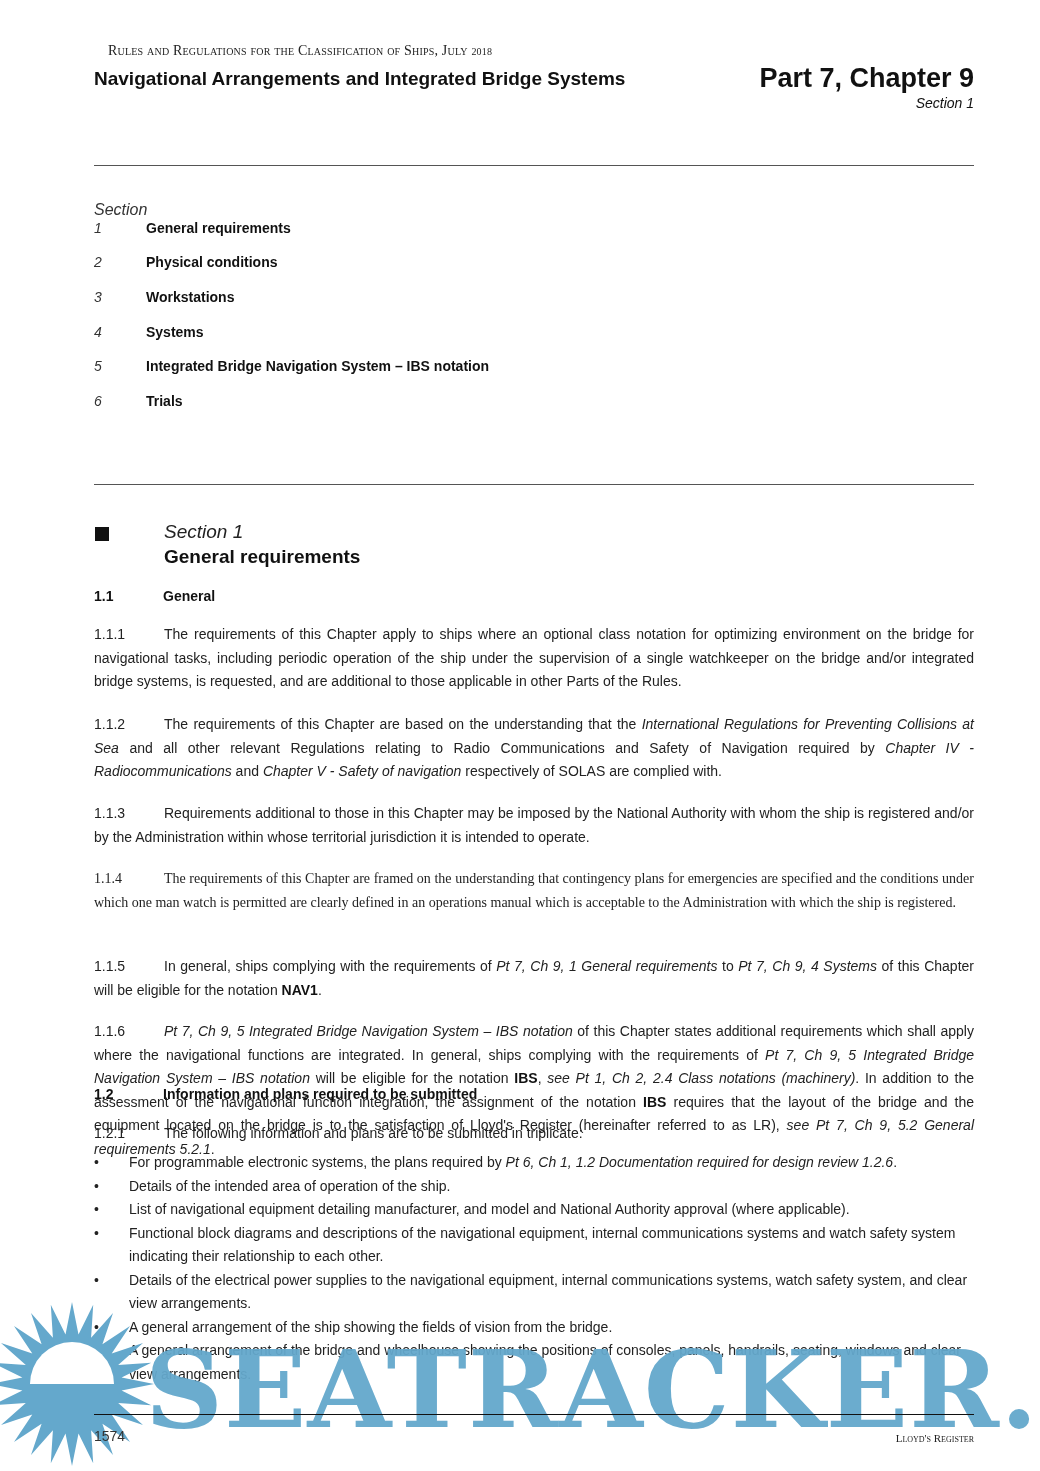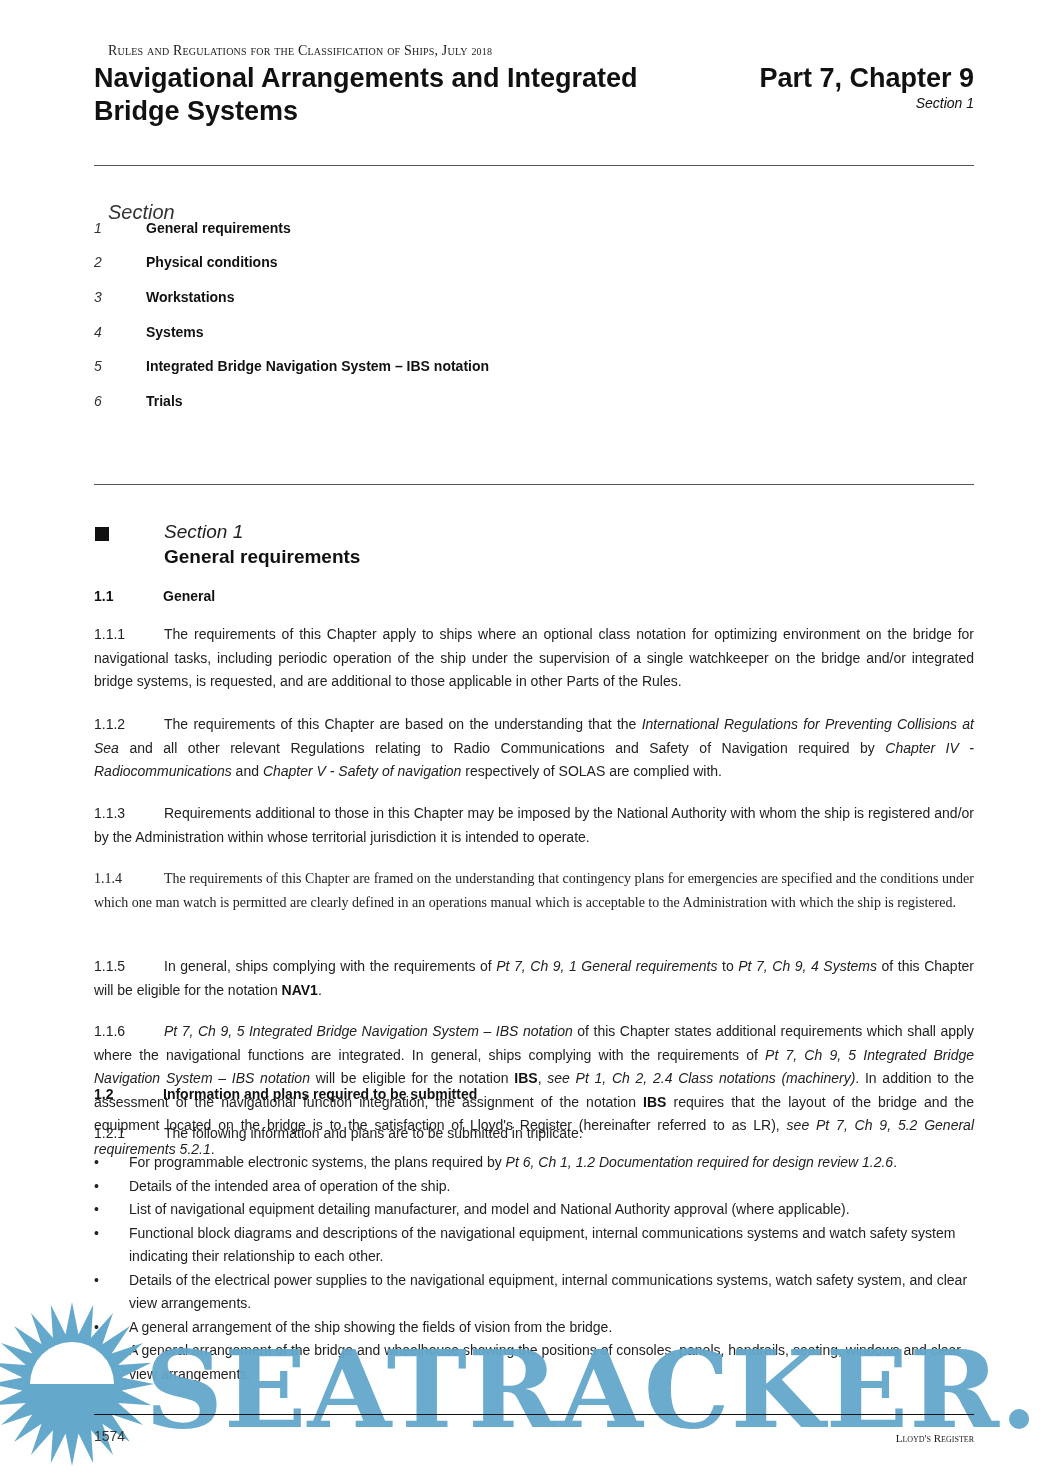--- a/index.html
+++ b/index.html
@@ -3,27 +3,27 @@
 <meta charset="utf-8">
 <style>
   html, body { margin: 0; padding: 0; background: #ffffff; }
   body { width: 1040px; height: 1471px; position: relative; overflow: hidden; color: #1a1a1a; }
   .page { position: absolute; left: 0; top: 0; width: 1040px; height: 1471px; }
   .serif { font-family: "Liberation Serif", "DejaVu Serif", serif; }
   .sans { font-family: "Liberation Sans", "DejaVu Sans", sans-serif; }
 
   .running-head { position: absolute; left: 108px; top: 43px; font-size: 14px; font-variant: small-caps; letter-spacing: 0.2px; color: #222; }
   .running-head .yr { font-size: 10px; }
-  .doc-title { position: absolute; left: 94px; top: 62px; width: 600px; font-size: 27px; font-weight: bold; line-height: 33px; color: #111; }
+  .doc-title { position: absolute; left: 94px; top: 62px; width: 600px; font-size: 19px; font-weight: bold; line-height: 33px; color: #111; }
   .part-title { position: absolute; right: 66px; top: 62px; font-size: 27px; font-weight: bold; line-height: 33px; color: #111; text-align: right; }
   .part-sub { position: absolute; right: 66px; top: 95px; font-size: 14px; font-style: italic; color: #111; }
 
   .rule { position: absolute; left: 94px; width: 880px; height: 1px; background: #555; }
 
-  .toc-head { position: absolute; left: 108px; top: 201px; font-size: 20px; font-style: italic; color: #333; }
+  .toc-head { position: absolute; left: 94px; top: 201px; font-size: 16px; font-style: italic; color: #333; }
   .toc-row { position: absolute; left: 94px; font-size: 14px; color: #111; }
   .toc-num { position: absolute; left: 0; font-style: italic; color: #333; width: 40px; }
   .toc-label { position: absolute; left: 52px; font-weight: bold; white-space: nowrap; }
 
   .sec-square { position: absolute; left: 95px; top: 527px; width: 14px; height: 14px; background: #111; }
   .sec-num { position: absolute; left: 164px; top: 521px; font-size: 19px; font-style: italic; color: #222; }
   .sec-title { position: absolute; left: 164px; top: 546px; font-size: 19px; font-weight: bold; color: #111; }
 
   .sub-head { position: absolute; left: 94px; font-size: 14px; font-weight: bold; color: #111; }
   .sub-head .n { position: absolute; left: 0; }

